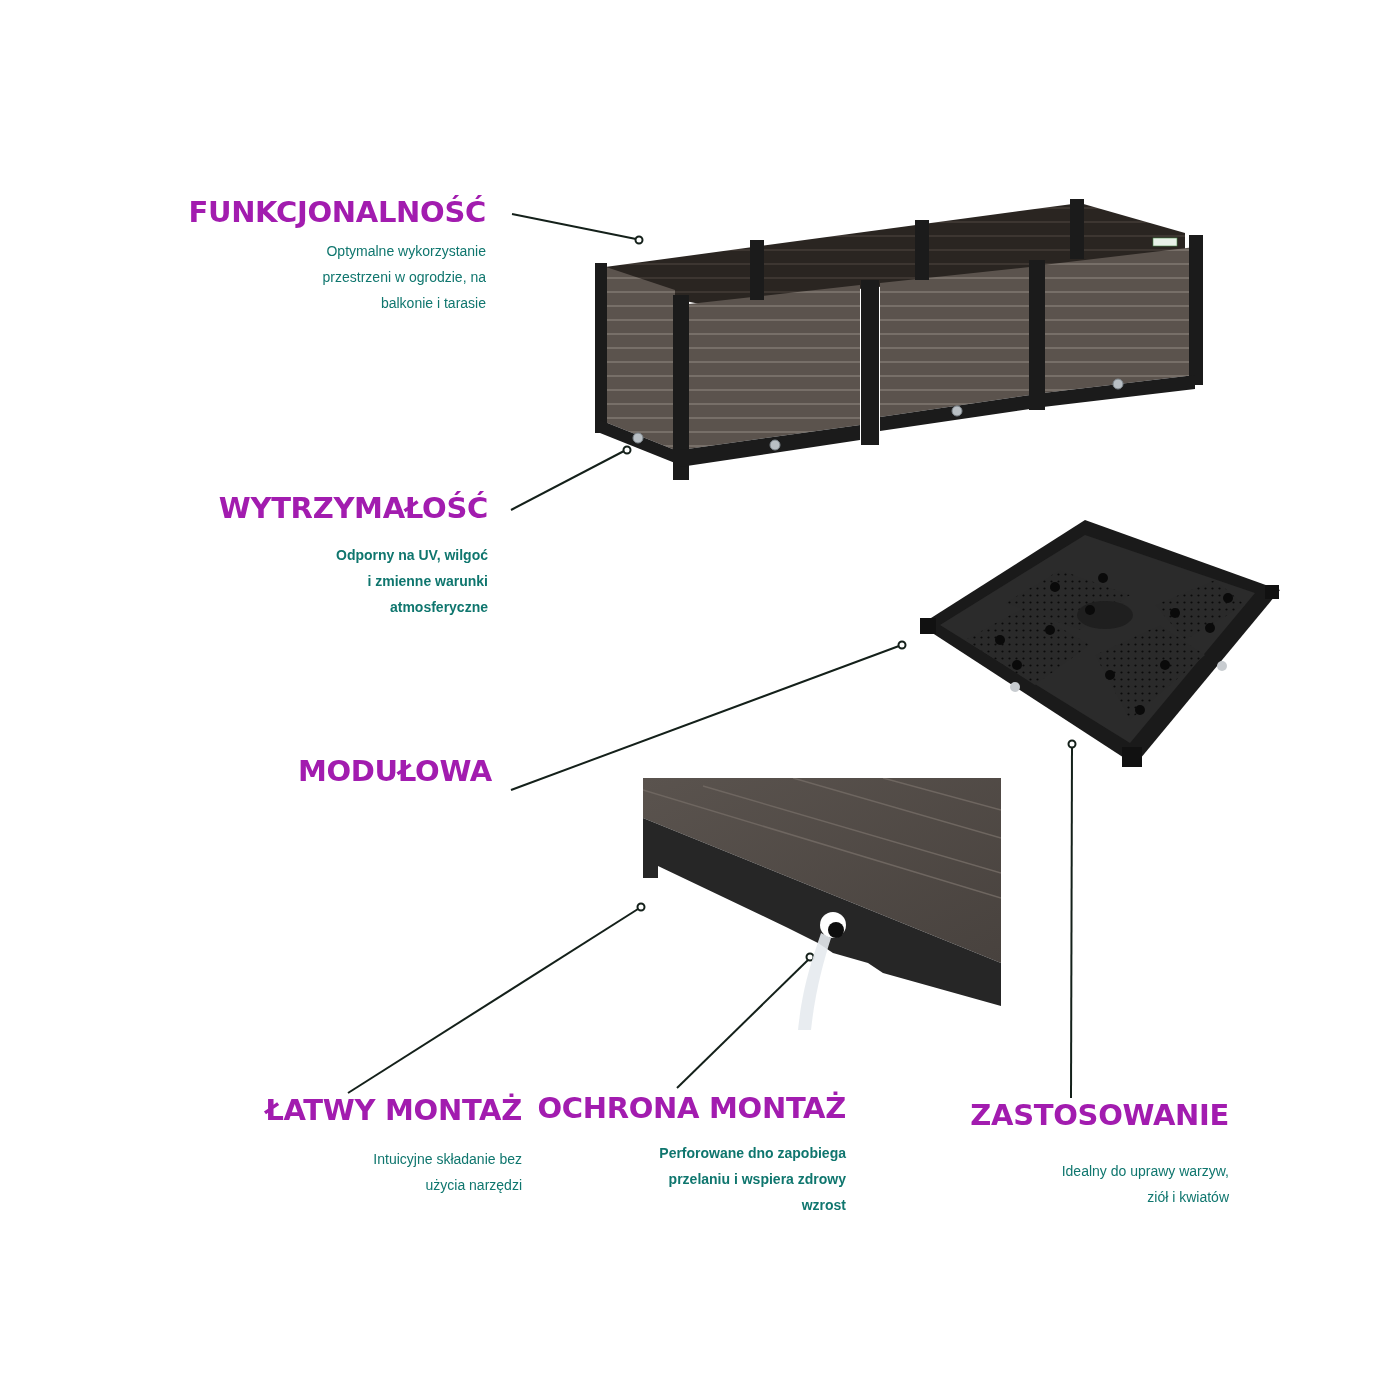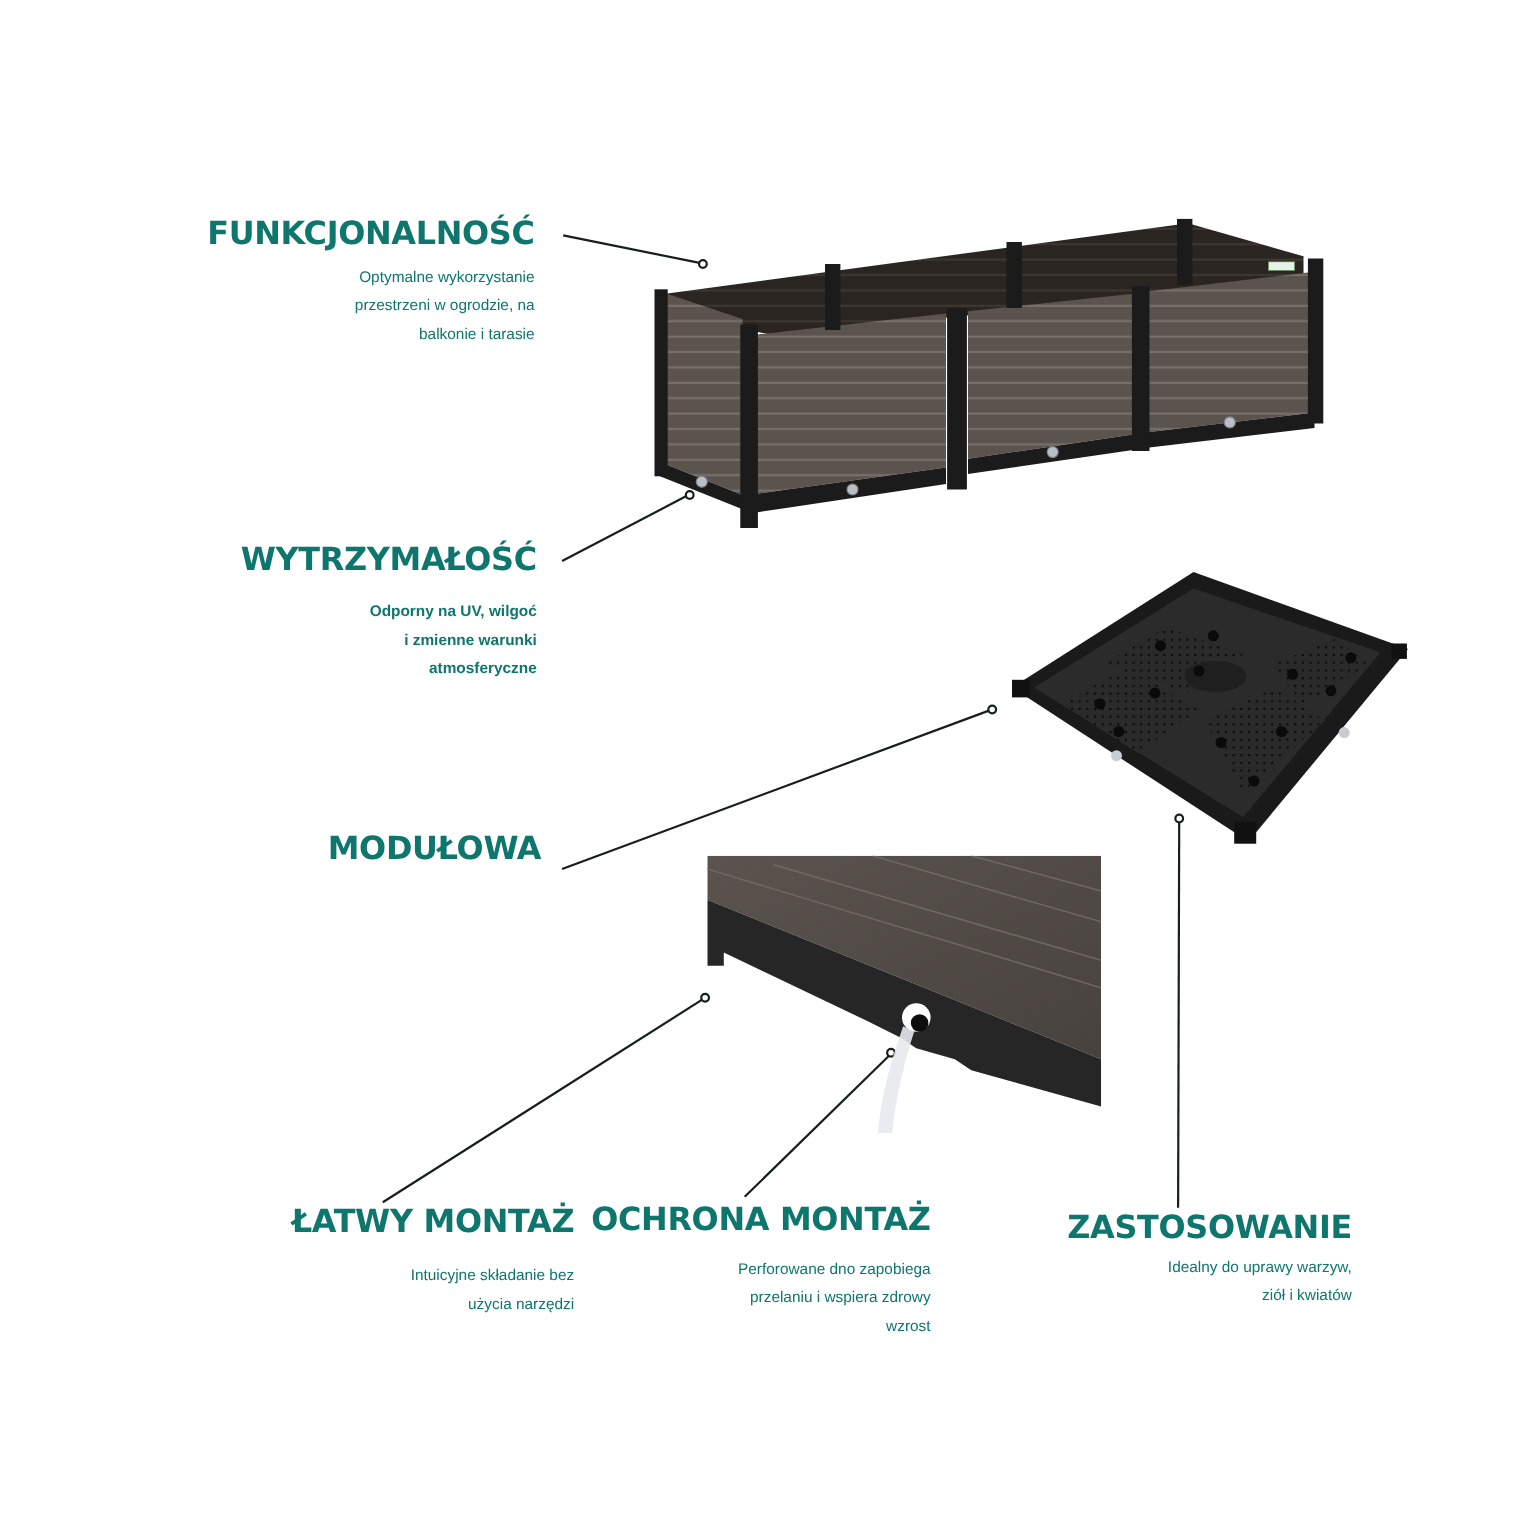--- a/index.html
+++ b/index.html
@@ -1,20 +1,20 @@
 <!DOCTYPE html>
 <html><head>
 <meta charset="utf-8">
 <style>
   html, body { margin:0; padding:0; background:#ffffff; }
   body { width:1400px; height:1400px; position:relative; overflow:hidden;
          font-family: "Liberation Sans", "DejaVu Sans", sans-serif; color:#111a14; }
   .feature { position:absolute; text-align:right; }
   .feature h2 { margin:0; font-family:"DejaVu Sans", "Liberation Sans", sans-serif;
-                font-weight:700; font-size:29px; line-height:33px; letter-spacing:-0.3px; color:#0f766e; }
+                font-weight:700; font-size:29px; line-height:33px; letter-spacing:-0.3px; color:#a21caf; }
   .feature p { margin:0; font-size:14px; line-height:26px; color:#0f766e; white-space:pre-line; }
   svg.connectors { position:absolute; left:0; top:0; width:1400px; height:1400px; pointer-events:none; }
   .photo { position:absolute; }
 </style>
 </head>
 <body>
 
 <svg class="connectors" viewBox="0 0 1400 1400">
   <g stroke="#14201a" stroke-width="2" fill="none">
     <line x1="512" y1="214" x2="636" y2="239"></line>
@@ -161,22 +161,22 @@
 </div>
 
 <div class="feature" style="right:878px;top:1094px;">
   <h2>ŁATWY MONTAŻ</h2>
   <p style="margin-top:19px;">Intuicyjne składanie bez
 użycia narzędzi</p>
 </div>
 
 <div class="feature" style="right:554px;top:1092px;">
   <h2>OCHRONA MONTAŻ</h2>
-  <p style="margin-top:15px;">Perforowane dno zapobiega
+  <p style="margin-top:15px;font-weight:bold;">Perforowane dno zapobiega
 przelaniu i wspiera zdrowy
 wzrost</p>
 </div>
 
 <div class="feature" style="right:171px;top:1099px;">
   <h2>ZASTOSOWANIE</h2>
-  <p style="margin-top:6px;">Idealny do uprawy warzyw,
+  <p style="margin-top:26px;">Idealny do uprawy warzyw,
 ziół i kwiatów</p>
 </div>
 
 </body></html>

